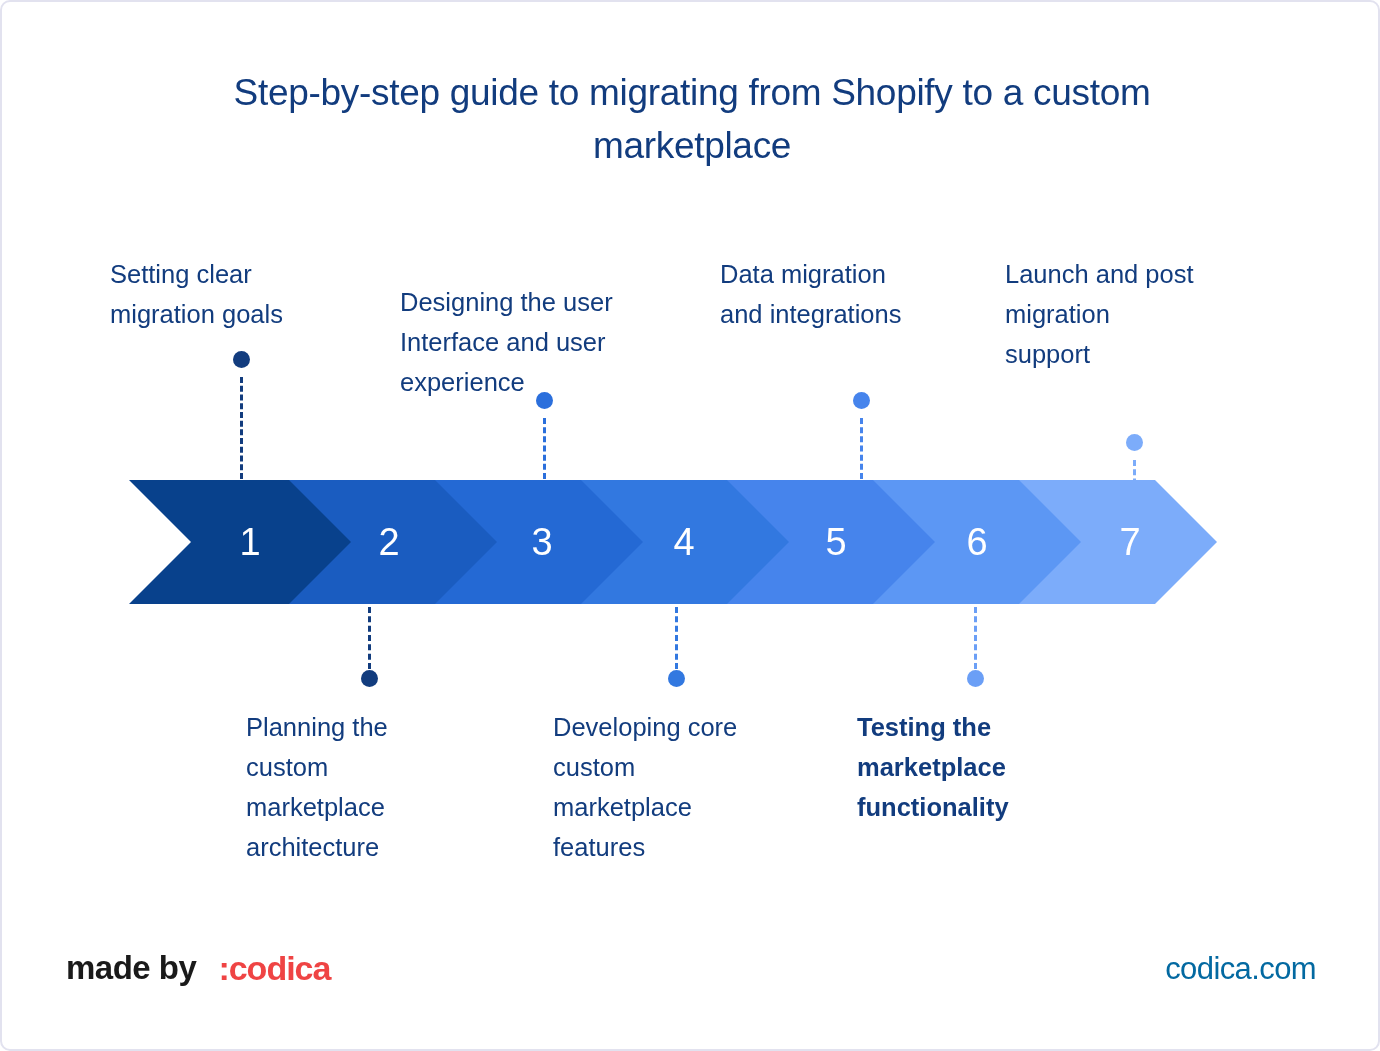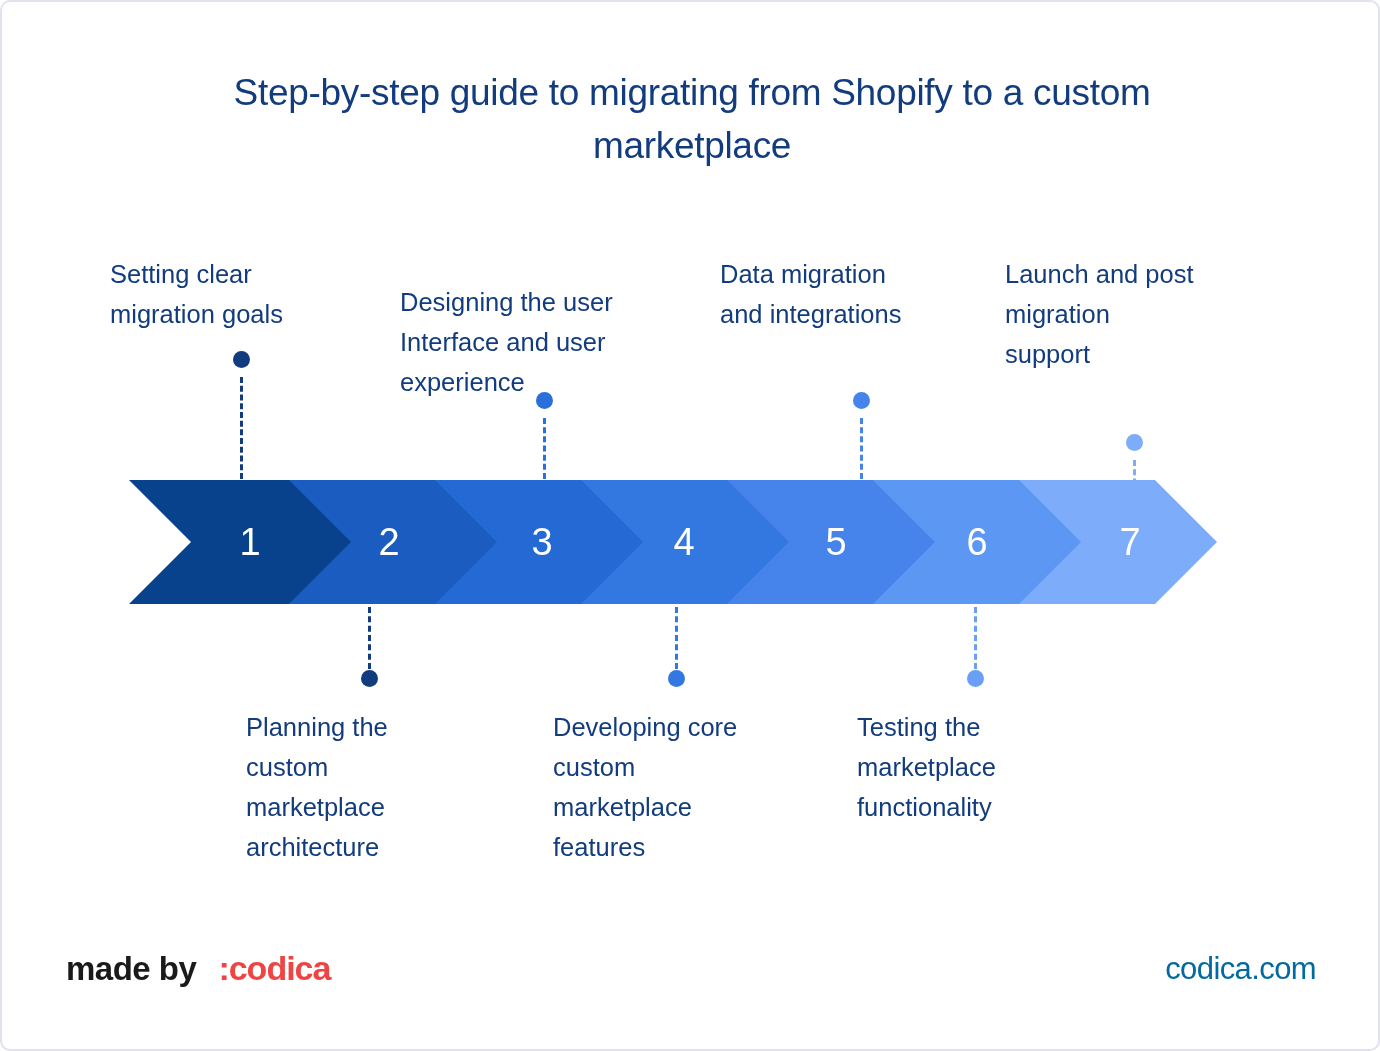--- a/index.html
+++ b/index.html
@@ -87,21 +87,21 @@
     font-weight: 400;
     color: #ffffff;
   }
 
   
   .footer-left {
     position: absolute;
     left: 64px;
     top: 947px;
     display: flex;
-    align-items: center;
+    align-items: flex-start;
     gap: 22px;
   }
   .madeby {
     font-size: 33px;
     font-weight: 700;
     letter-spacing: -0.5px;
     color: #1a1a1a;
   }
   .codica-logo {
     font-size: 34px;
@@ -140,21 +140,21 @@
 support</div>
 
     <div class="label bottom" style="left:244px; top:705px; width:248px;">Planning the
 custom
 marketplace
 architecture</div>
     <div class="label bottom" style="left:551px; top:705px; width:248px;">Developing core
 custom
 marketplace
 features</div>
-    <div class="label bottom" style="left:855px; top:705px; width:236px;">Testing the
+    <div class="label bottom" style="left:855px; top:705px; width:236px;font-weight:bold;">Testing the
 marketplace
 functionality</div>
 
     <div class="dot" style="left:231px;  top:349px;  background:#123C7E;"></div>
     <div class="dash" style="left:238px;  top:375px;  height:102px; border-left-color:#123C7E;"></div>
 
     <div class="dot" style="left:534px;  top:390px;  background:#2B6FDC;"></div>
     <div class="dash" style="left:541px;  top:416px;  height:61px;  border-left-color:#2B6FDC;"></div>
 
     <div class="dot" style="left:851px;  top:390px;  background:#4684EC;"></div>

